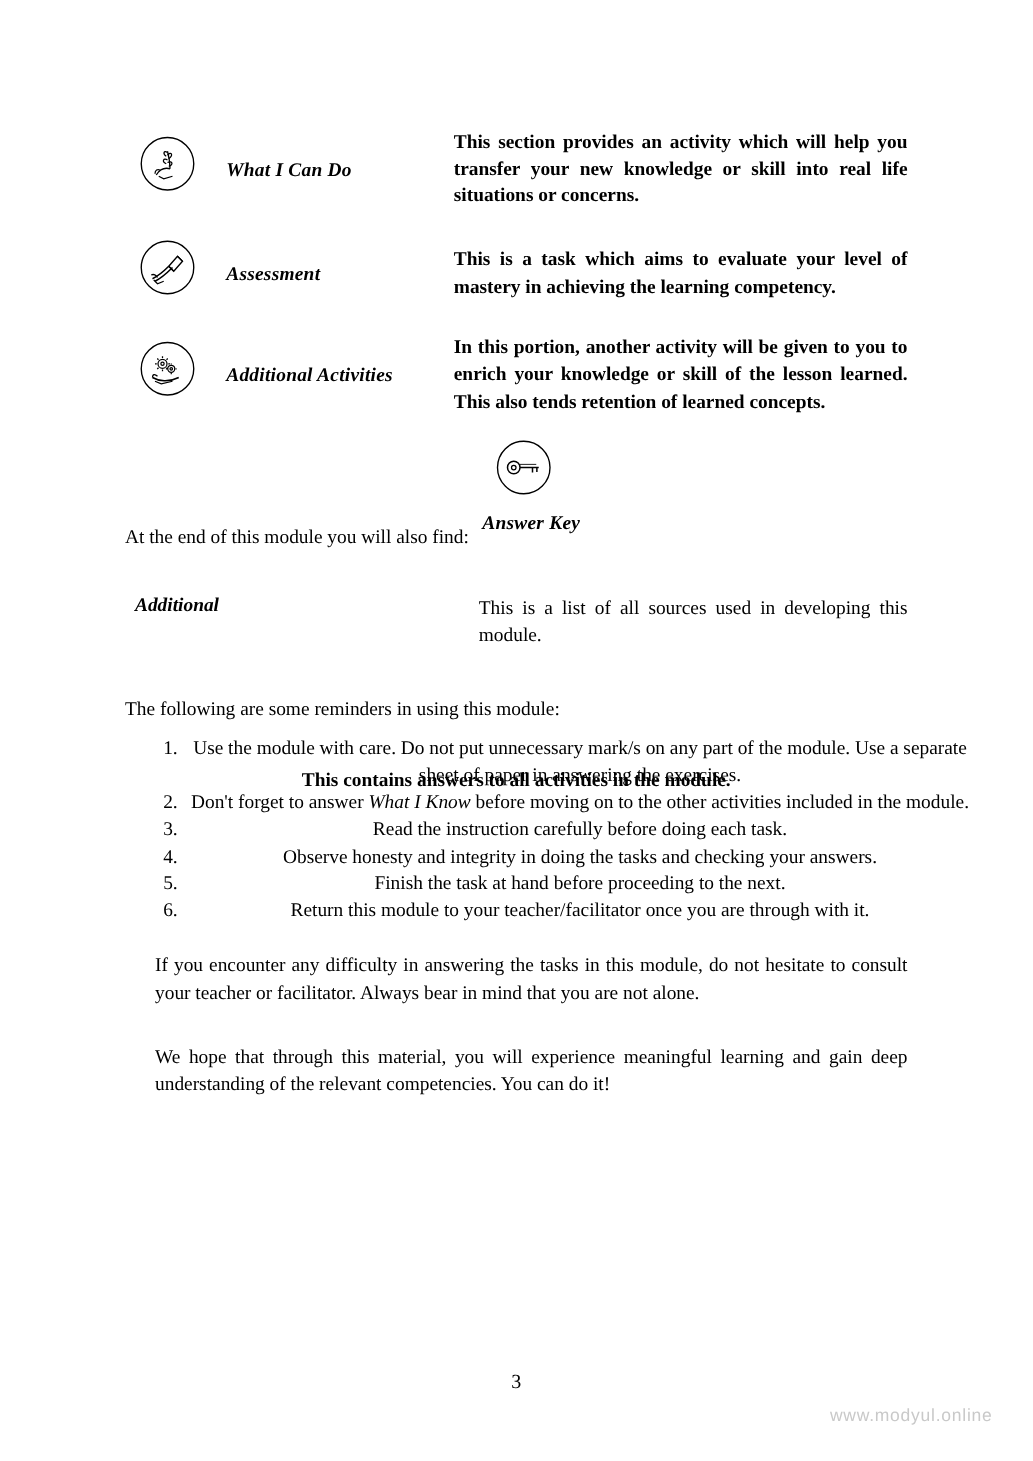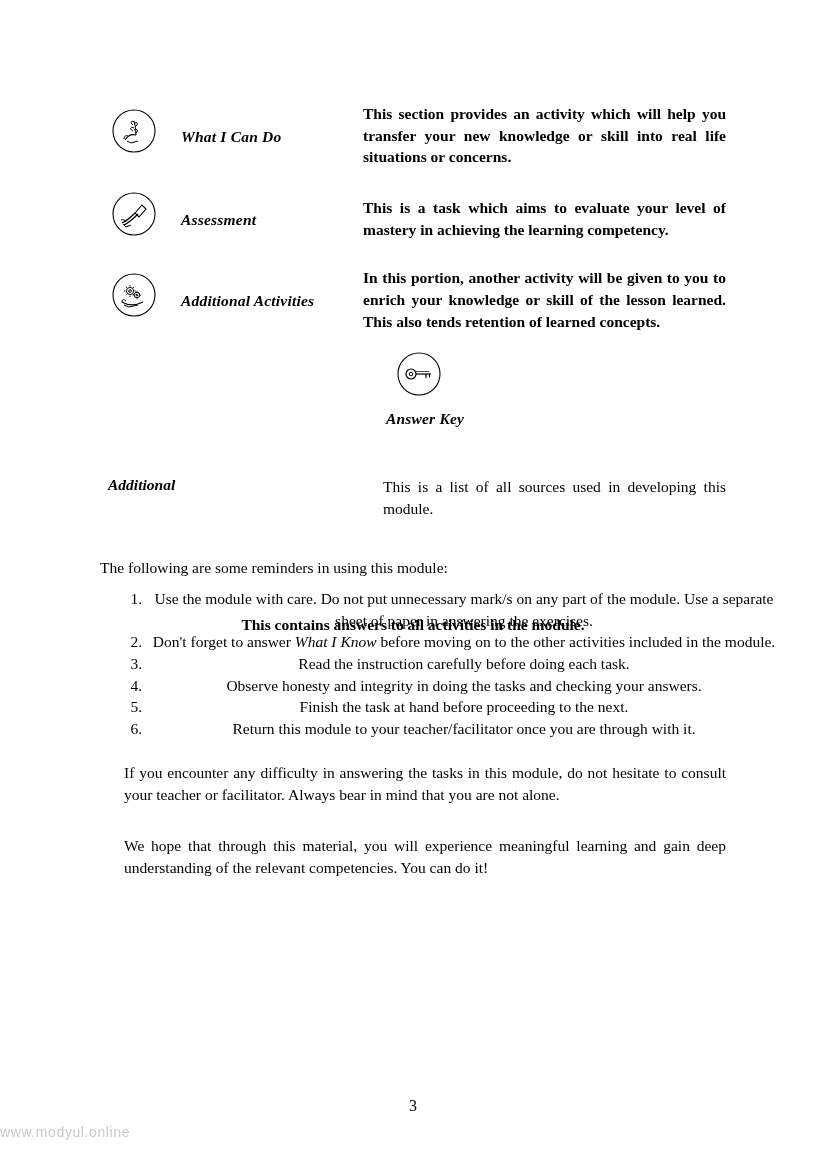--- a/index.html
+++ b/index.html
@@ -140,21 +140,21 @@
     top: 1097px;
     width: 826px;
     text-align: center;
     font-size: 16px;
   }
   .watermark {
     position: absolute;
     left: 0;
     top: 1124px;
     width: 794px;
-    text-align: left;
+    text-align: right;
     font-family: "Liberation Sans", sans-serif;
     font-size: 14px;
     color: #c9c9c9;
     letter-spacing: 0.6px;
   }
 </style>
 </head>
 <body>
 
 <div class="page">
@@ -227,20 +227,21 @@
           <path d="M30 23 L30 27 M33.5 23 L33.5 26.5" fill="none" stroke="#000" stroke-width="1.2"></path>
           <path d="M20 20.5 L33 20.5" fill="none" stroke="#000" stroke-width="0.7"></path>
         </svg>
       </div>
       <div class="legend-label">Answer Key</div>
       <div class="legend-desc">This contains answers to all activities in the module.</div>
     </div>
 
   </div>
 
+  <div class="para" id="end-module-line">At the end of this module you will also find:</div>
 
   <div class="refs-row">
     <div class="refs-label">Additional</div>
     <div class="refs-desc">This is a list of all sources used in developing this module.</div>
   </div>
 
   <div class="para" id="reminders-line">The following are some reminders in using this module:</div>
 
   <ol class="reminders">
     <li>

